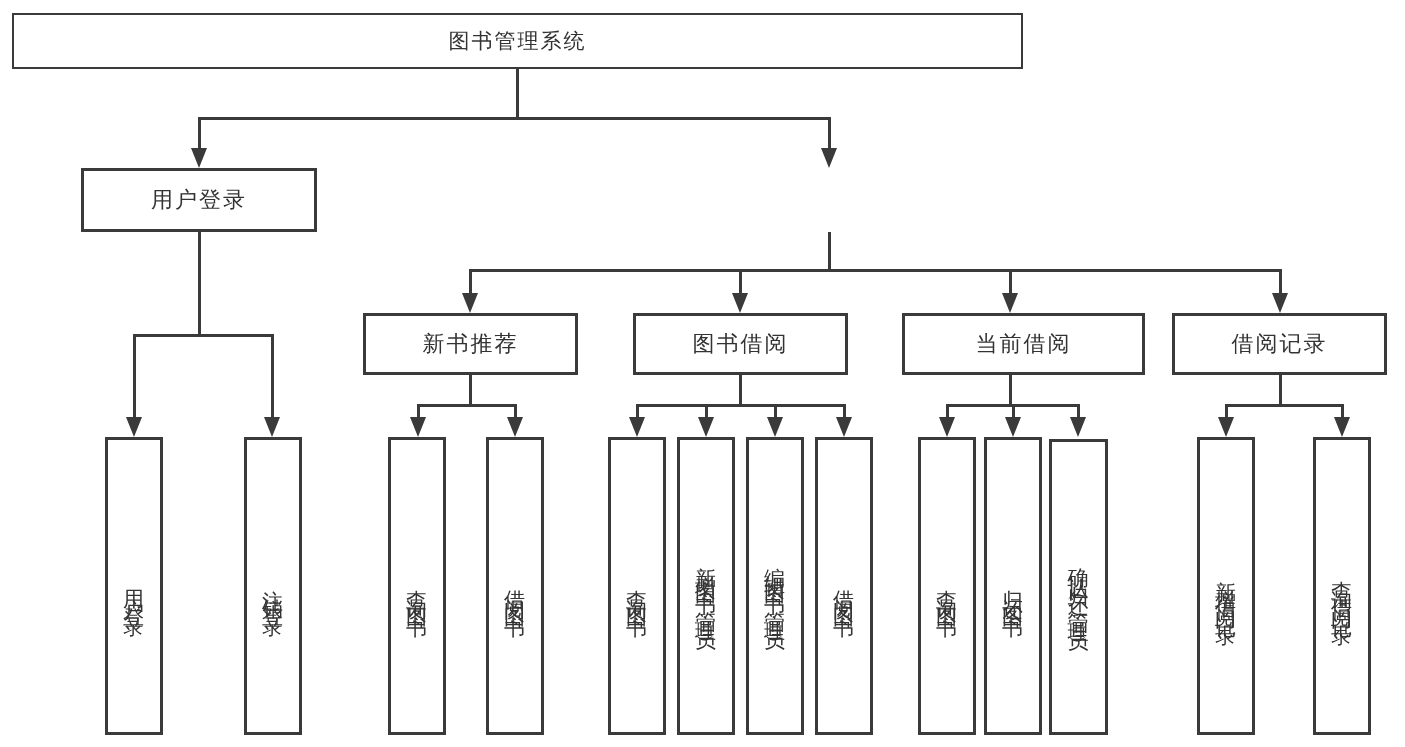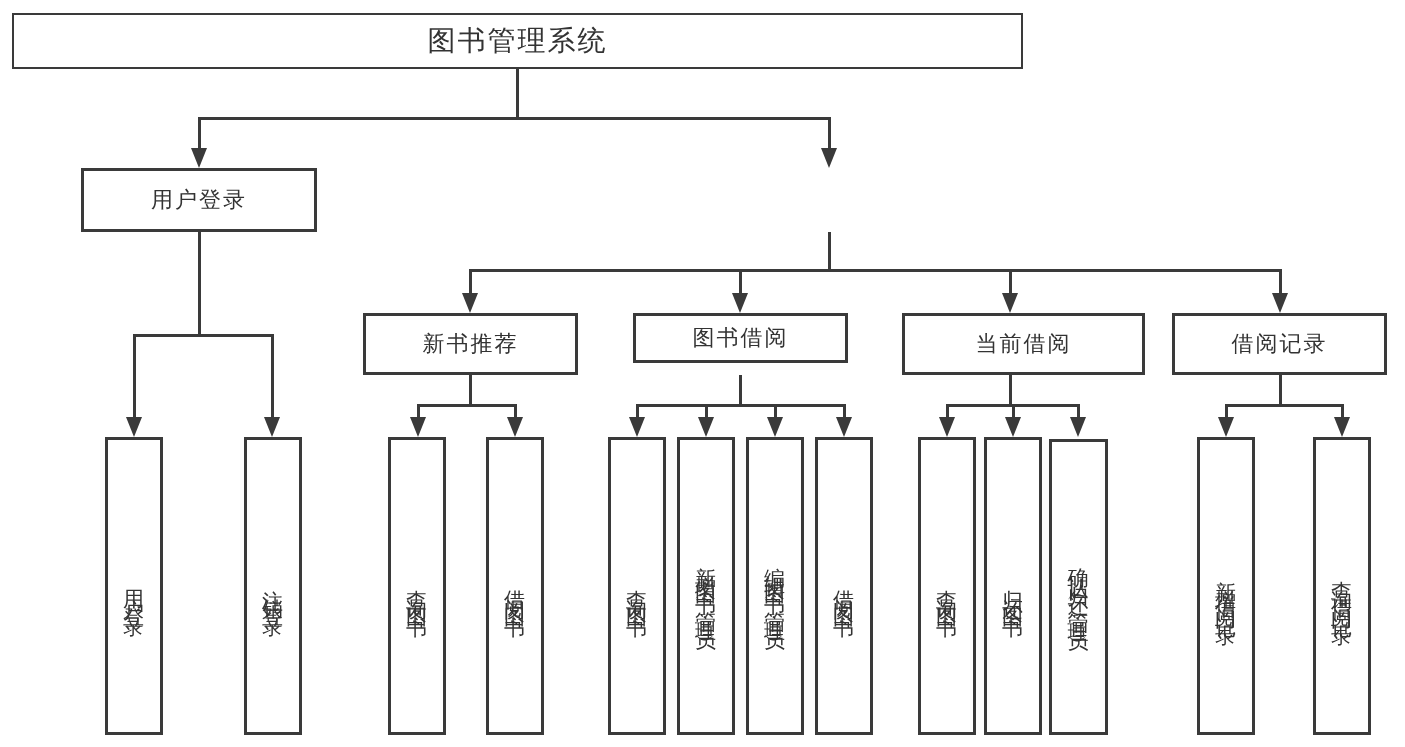--- a/index.html
+++ b/index.html
@@ -7,21 +7,21 @@
     position:relative;width:1405px;height:747px;background:#ffffff;
     font-family:"Liberation Sans","DejaVu Sans",sans-serif;overflow:hidden;
   }
   .box{
     position:absolute;box-sizing:border-box;
     border:3px solid #3a3a3a;background:#ffffff;
     display:flex;align-items:center;justify-content:center;
     color:#333333;
   }
   .box.h{font-size:22px;letter-spacing:2px;}
-  .box.root{border-width:2px;font-size:28px;}
+  .box.root{border-width:2px;font-size:21px;}
   .box.v{
     writing-mode:vertical-rl;text-orientation:mixed;
     font-size:21px;letter-spacing:9px;line-height:1;
     padding-top:9px;
   }
   .vl{position:absolute;width:3px;background:#3a3a3a;}
   .hl{position:absolute;height:3px;background:#3a3a3a;}
   .ah{
     position:absolute;width:0;height:0;
     border-left:8px solid transparent;border-right:8px solid transparent;
@@ -60,21 +60,21 @@
   <div class="vl" style="left:469px;top:269px;height:27px"></div>
   <div class="ah" style="left:462px;top:293px"></div>
   <div class="vl" style="left:739px;top:269px;height:27px"></div>
   <div class="ah" style="left:732px;top:293px"></div>
   <div class="vl" style="left:1009px;top:269px;height:27px"></div>
   <div class="ah" style="left:1002px;top:293px"></div>
   <div class="vl" style="left:1279px;top:269px;height:27px"></div>
   <div class="ah" style="left:1272px;top:293px"></div>
 
   <div class="box h" style="left:363px;top:313px;width:215px;height:62px">新书推荐</div>
-  <div class="box h" style="left:633px;top:313px;width:215px;height:50px">图书借阅</div>
+  <div class="box h" style="left:633px;top:313px;width:215px;height:62px">图书借阅</div>
   <div class="box h" style="left:902px;top:313px;width:243px;height:62px">当前借阅</div>
   <div class="box h" style="left:1172px;top:313px;width:215px;height:62px">借阅记录</div>
 
   <div class="vl" style="left:469px;top:375px;height:32px"></div>
   <div class="hl" style="left:417px;top:404px;width:100px"></div>
   <div class="vl" style="left:417px;top:404px;height:16px"></div>
   <div class="ah" style="left:410px;top:417px"></div>
   <div class="vl" style="left:514px;top:404px;height:16px"></div>
   <div class="ah" style="left:507px;top:417px"></div>
 

